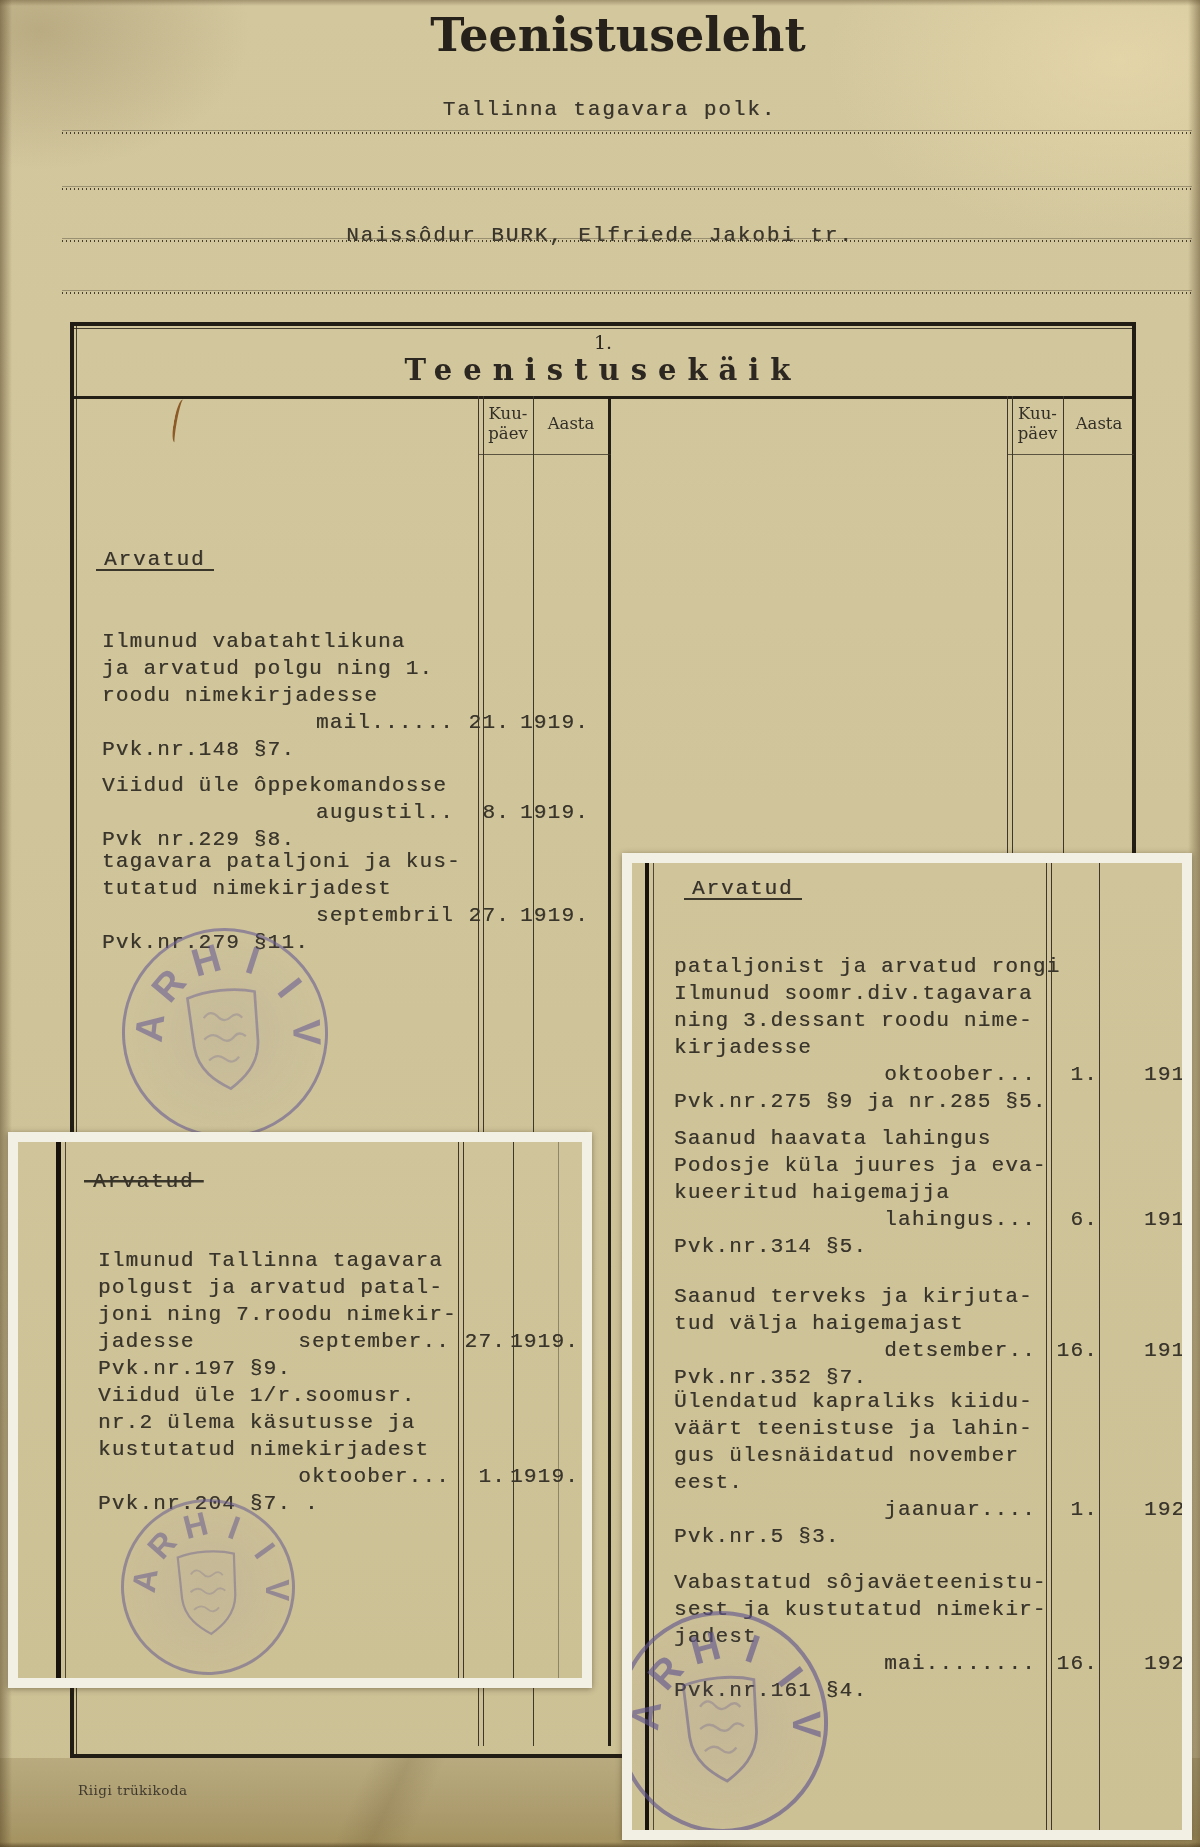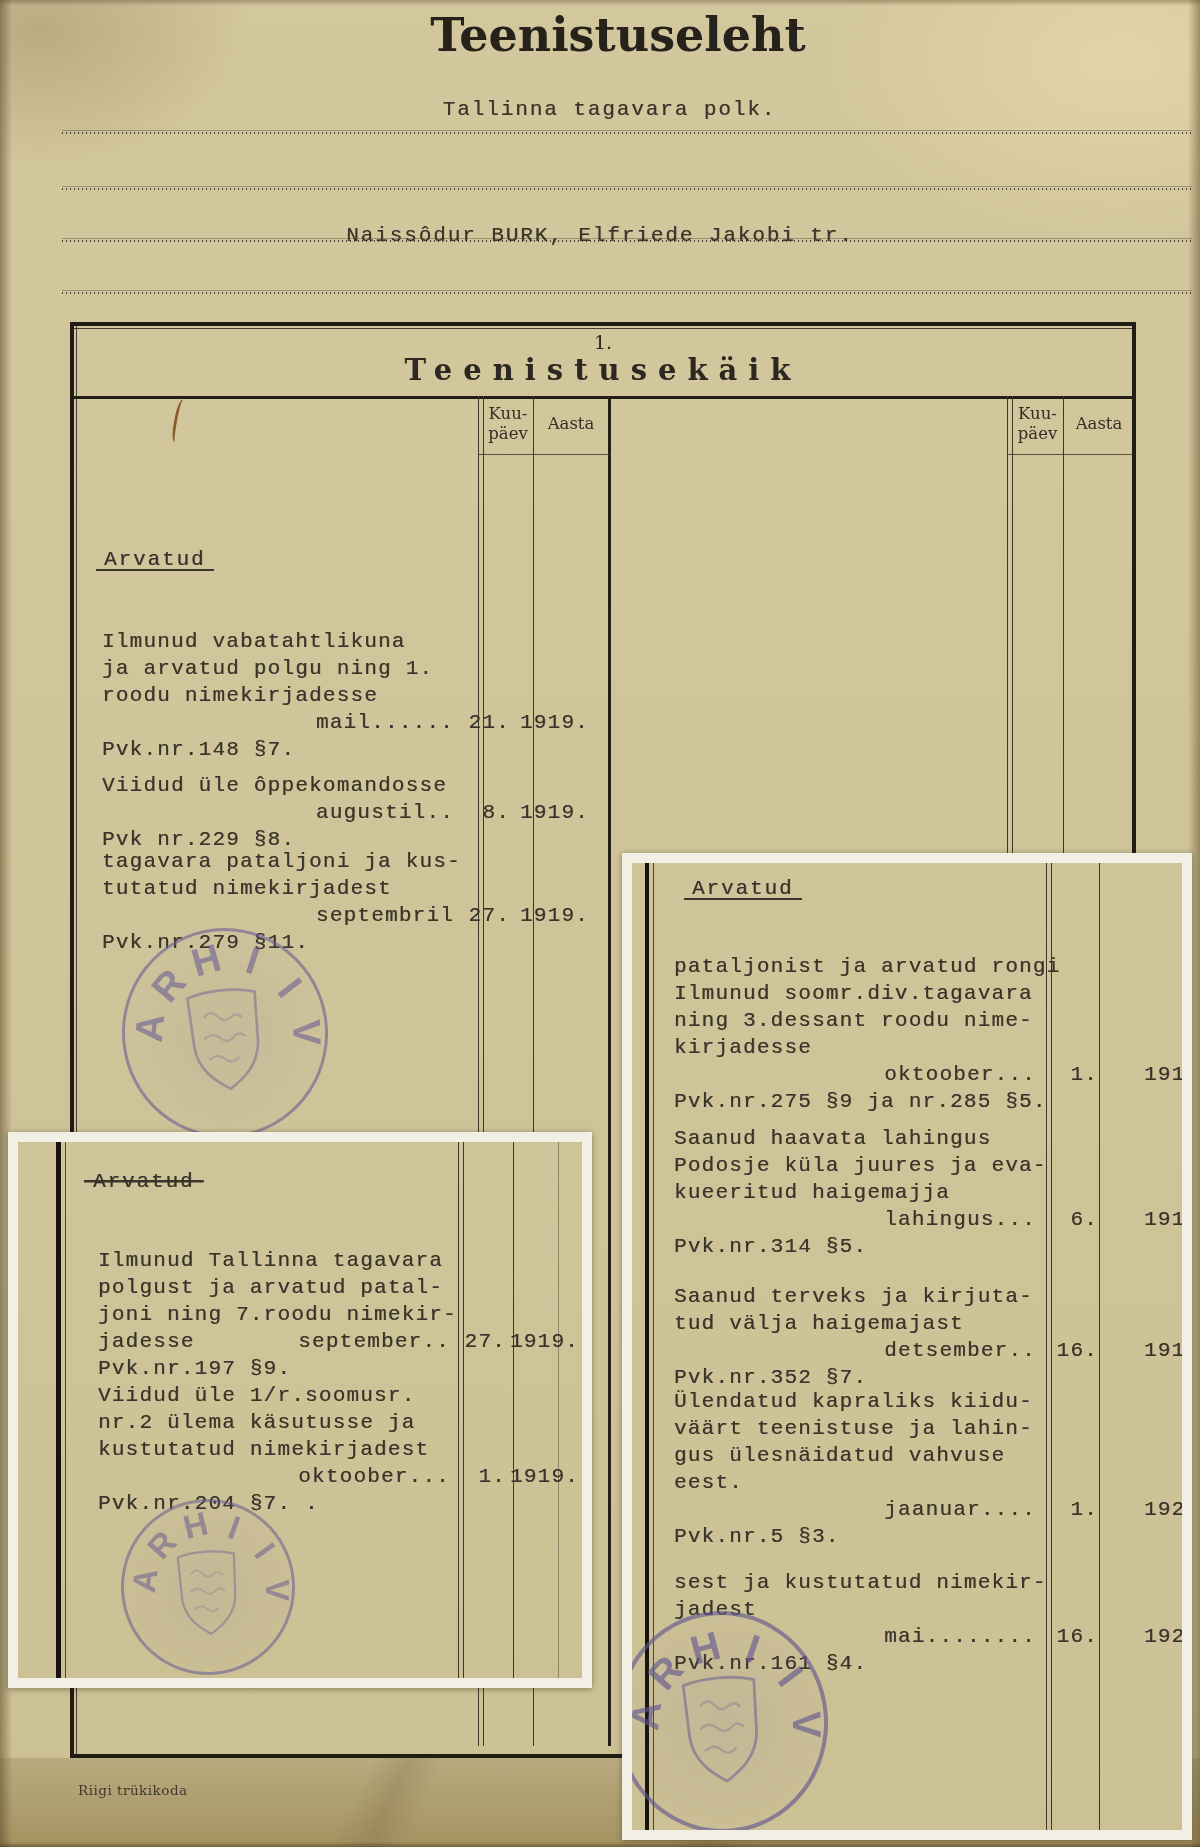--- a/index.html
+++ b/index.html
@@ -288,31 +288,32 @@
         <span class="dtext">detsember..</span>
         <span class="dday">16.</span>
         <span class="dyear">1919.</span>
       </div>
       <div class="tl">Pvk.nr.352 §7.</div>
     </div>
 
     <div class="abs entry" style="top:525px;">
       <div class="tl">Ülendatud kapraliks kiidu-</div>
       <div class="tl">väärt teenistuse ja lahin-</div>
-      <div class="tl">gus ülesnäidatud vahvuse</div>
+      <div class="tl">gus ülesnäidatud november</div>
       <div class="tl">eest.</div>
       <div class="dl">
         <span class="dtext">jaanuar....</span>
         <span class="dday">1.</span>
         <span class="dyear">1920.</span>
       </div>
       <div class="tl">Pvk.nr.5 §3.</div>
     </div>
 
     <div class="abs entry" style="top:706px;">
+      <div class="tl">Vabastatud sôjaväeteenistu-</div>
       <div class="tl">sest ja kustutatud nimekir-</div>
       <div class="tl">jadest</div>
       <div class="dl">
         <span class="dtext">mai........</span>
         <span class="dday">16.</span>
         <span class="dyear">1920.</span>
       </div>
       <div class="tl">Pvk.nr.161 §4.</div>
     </div>
 

